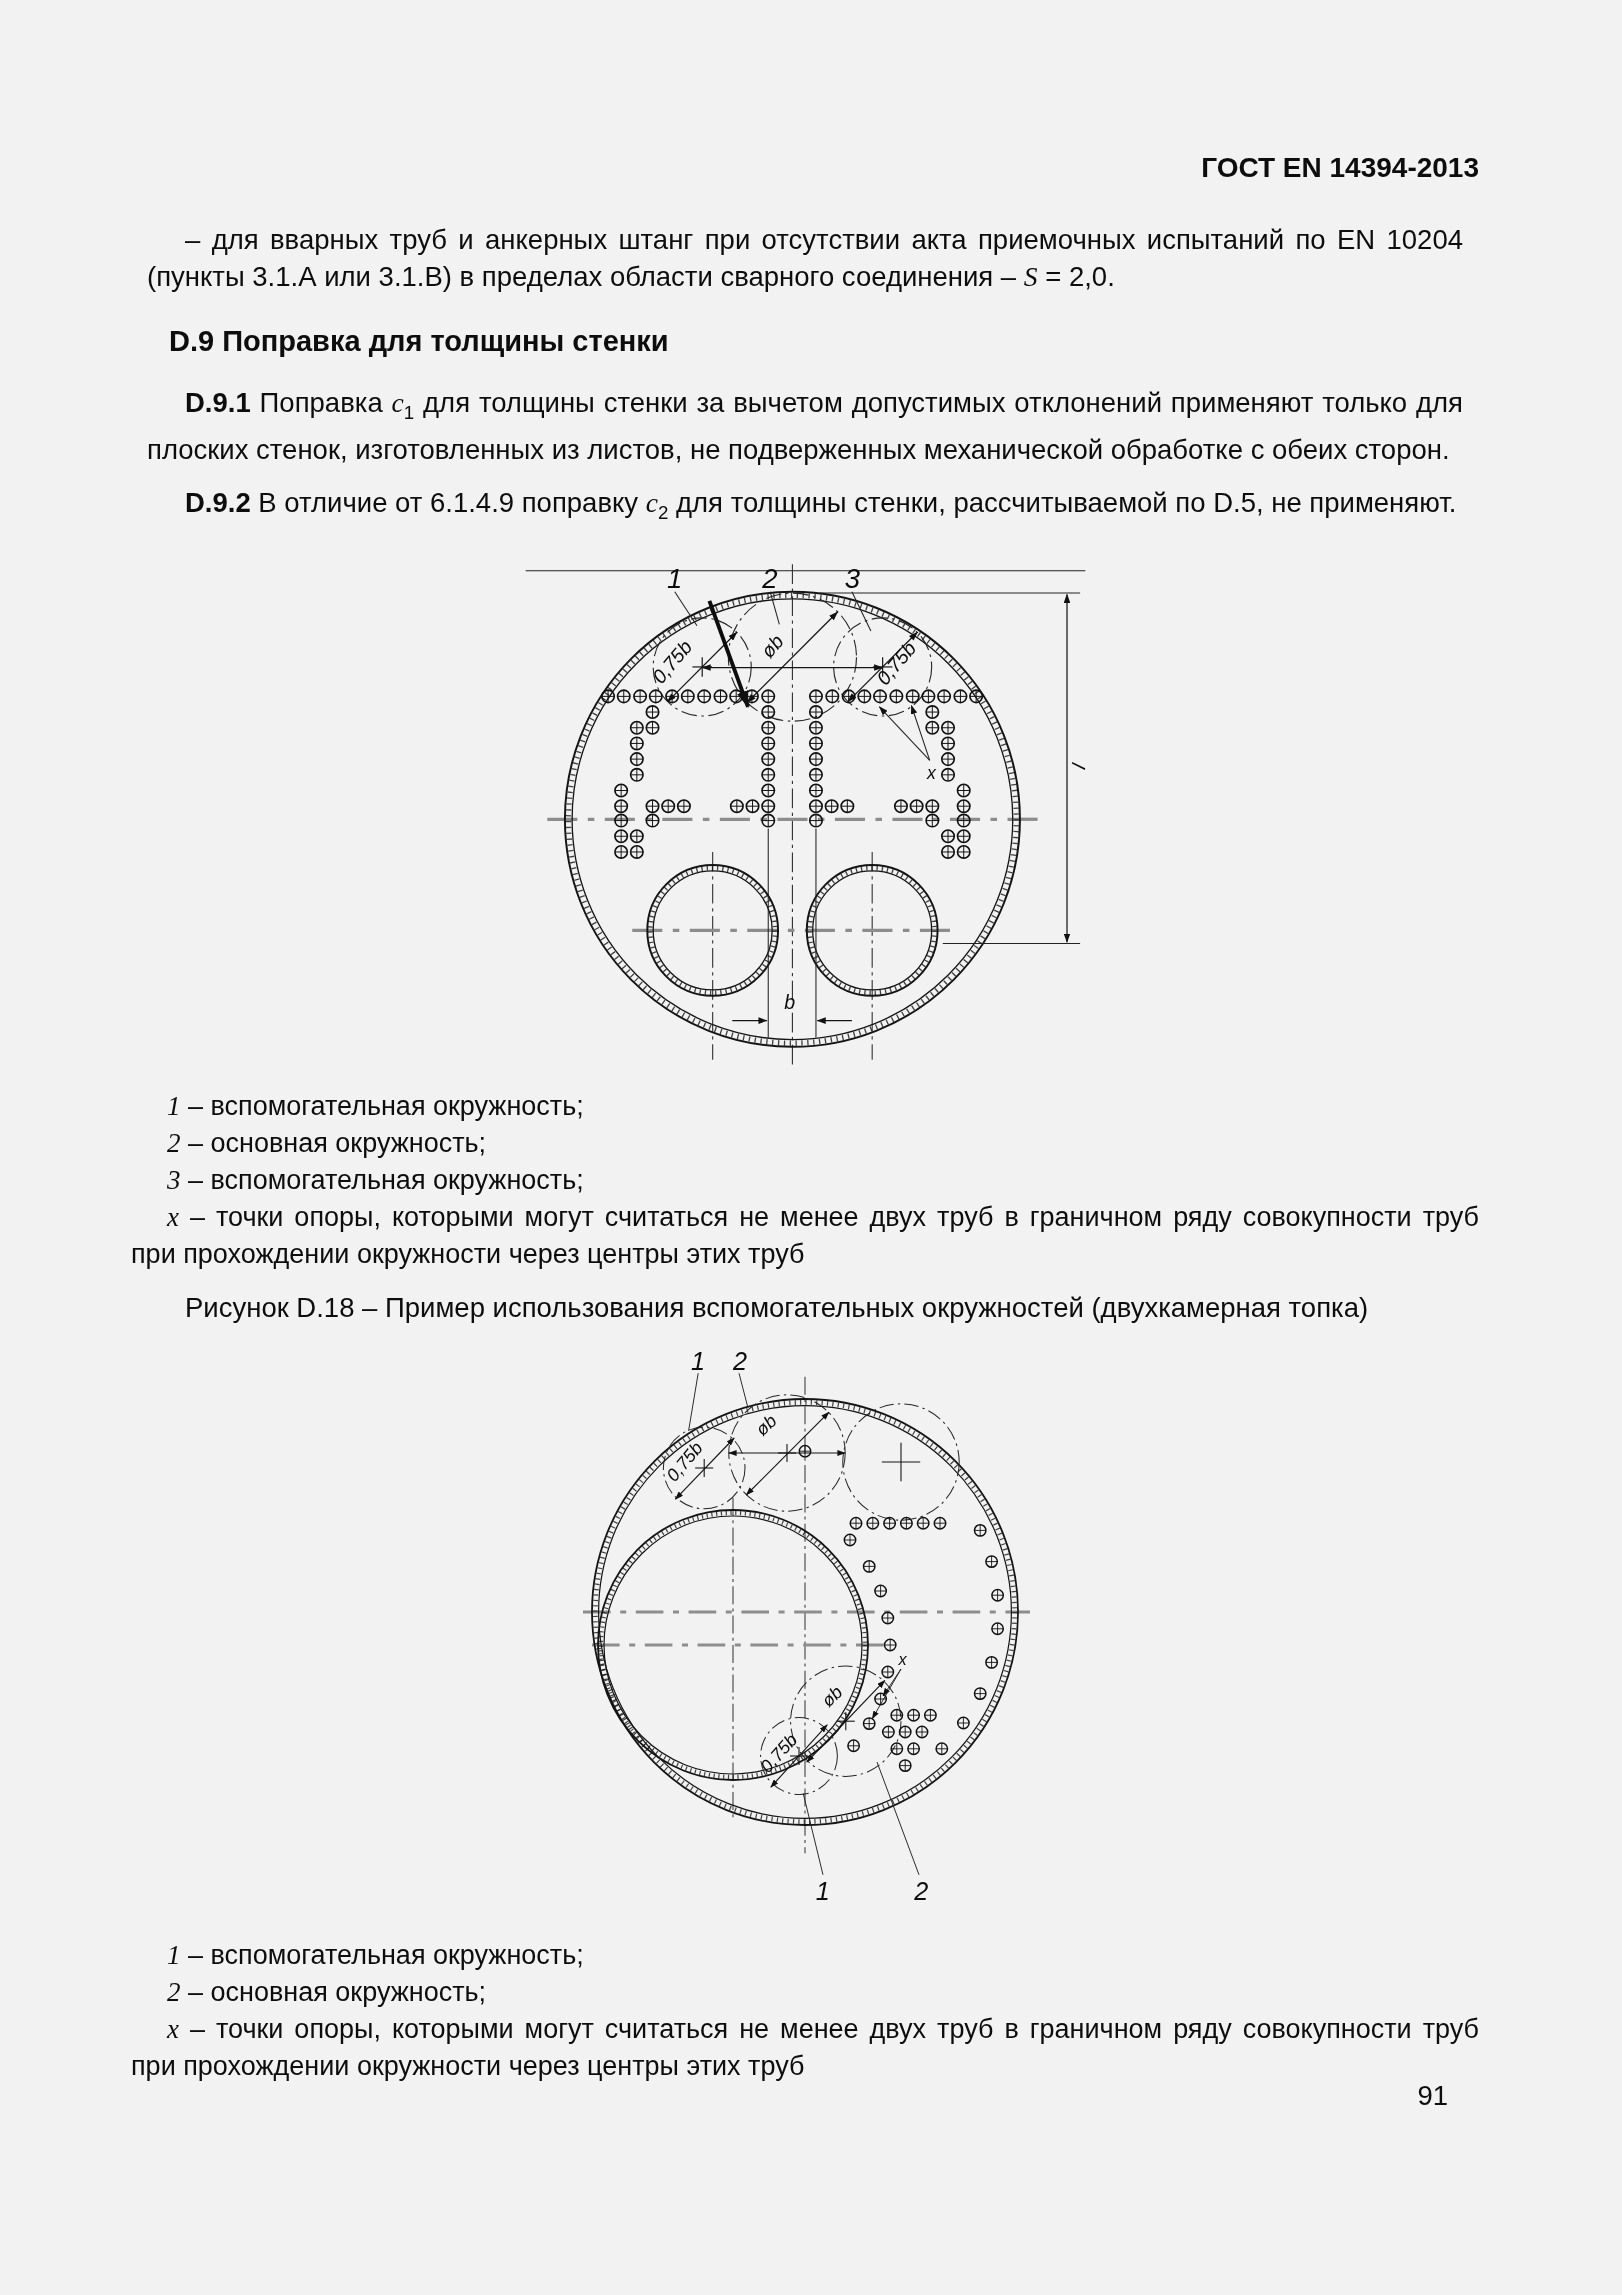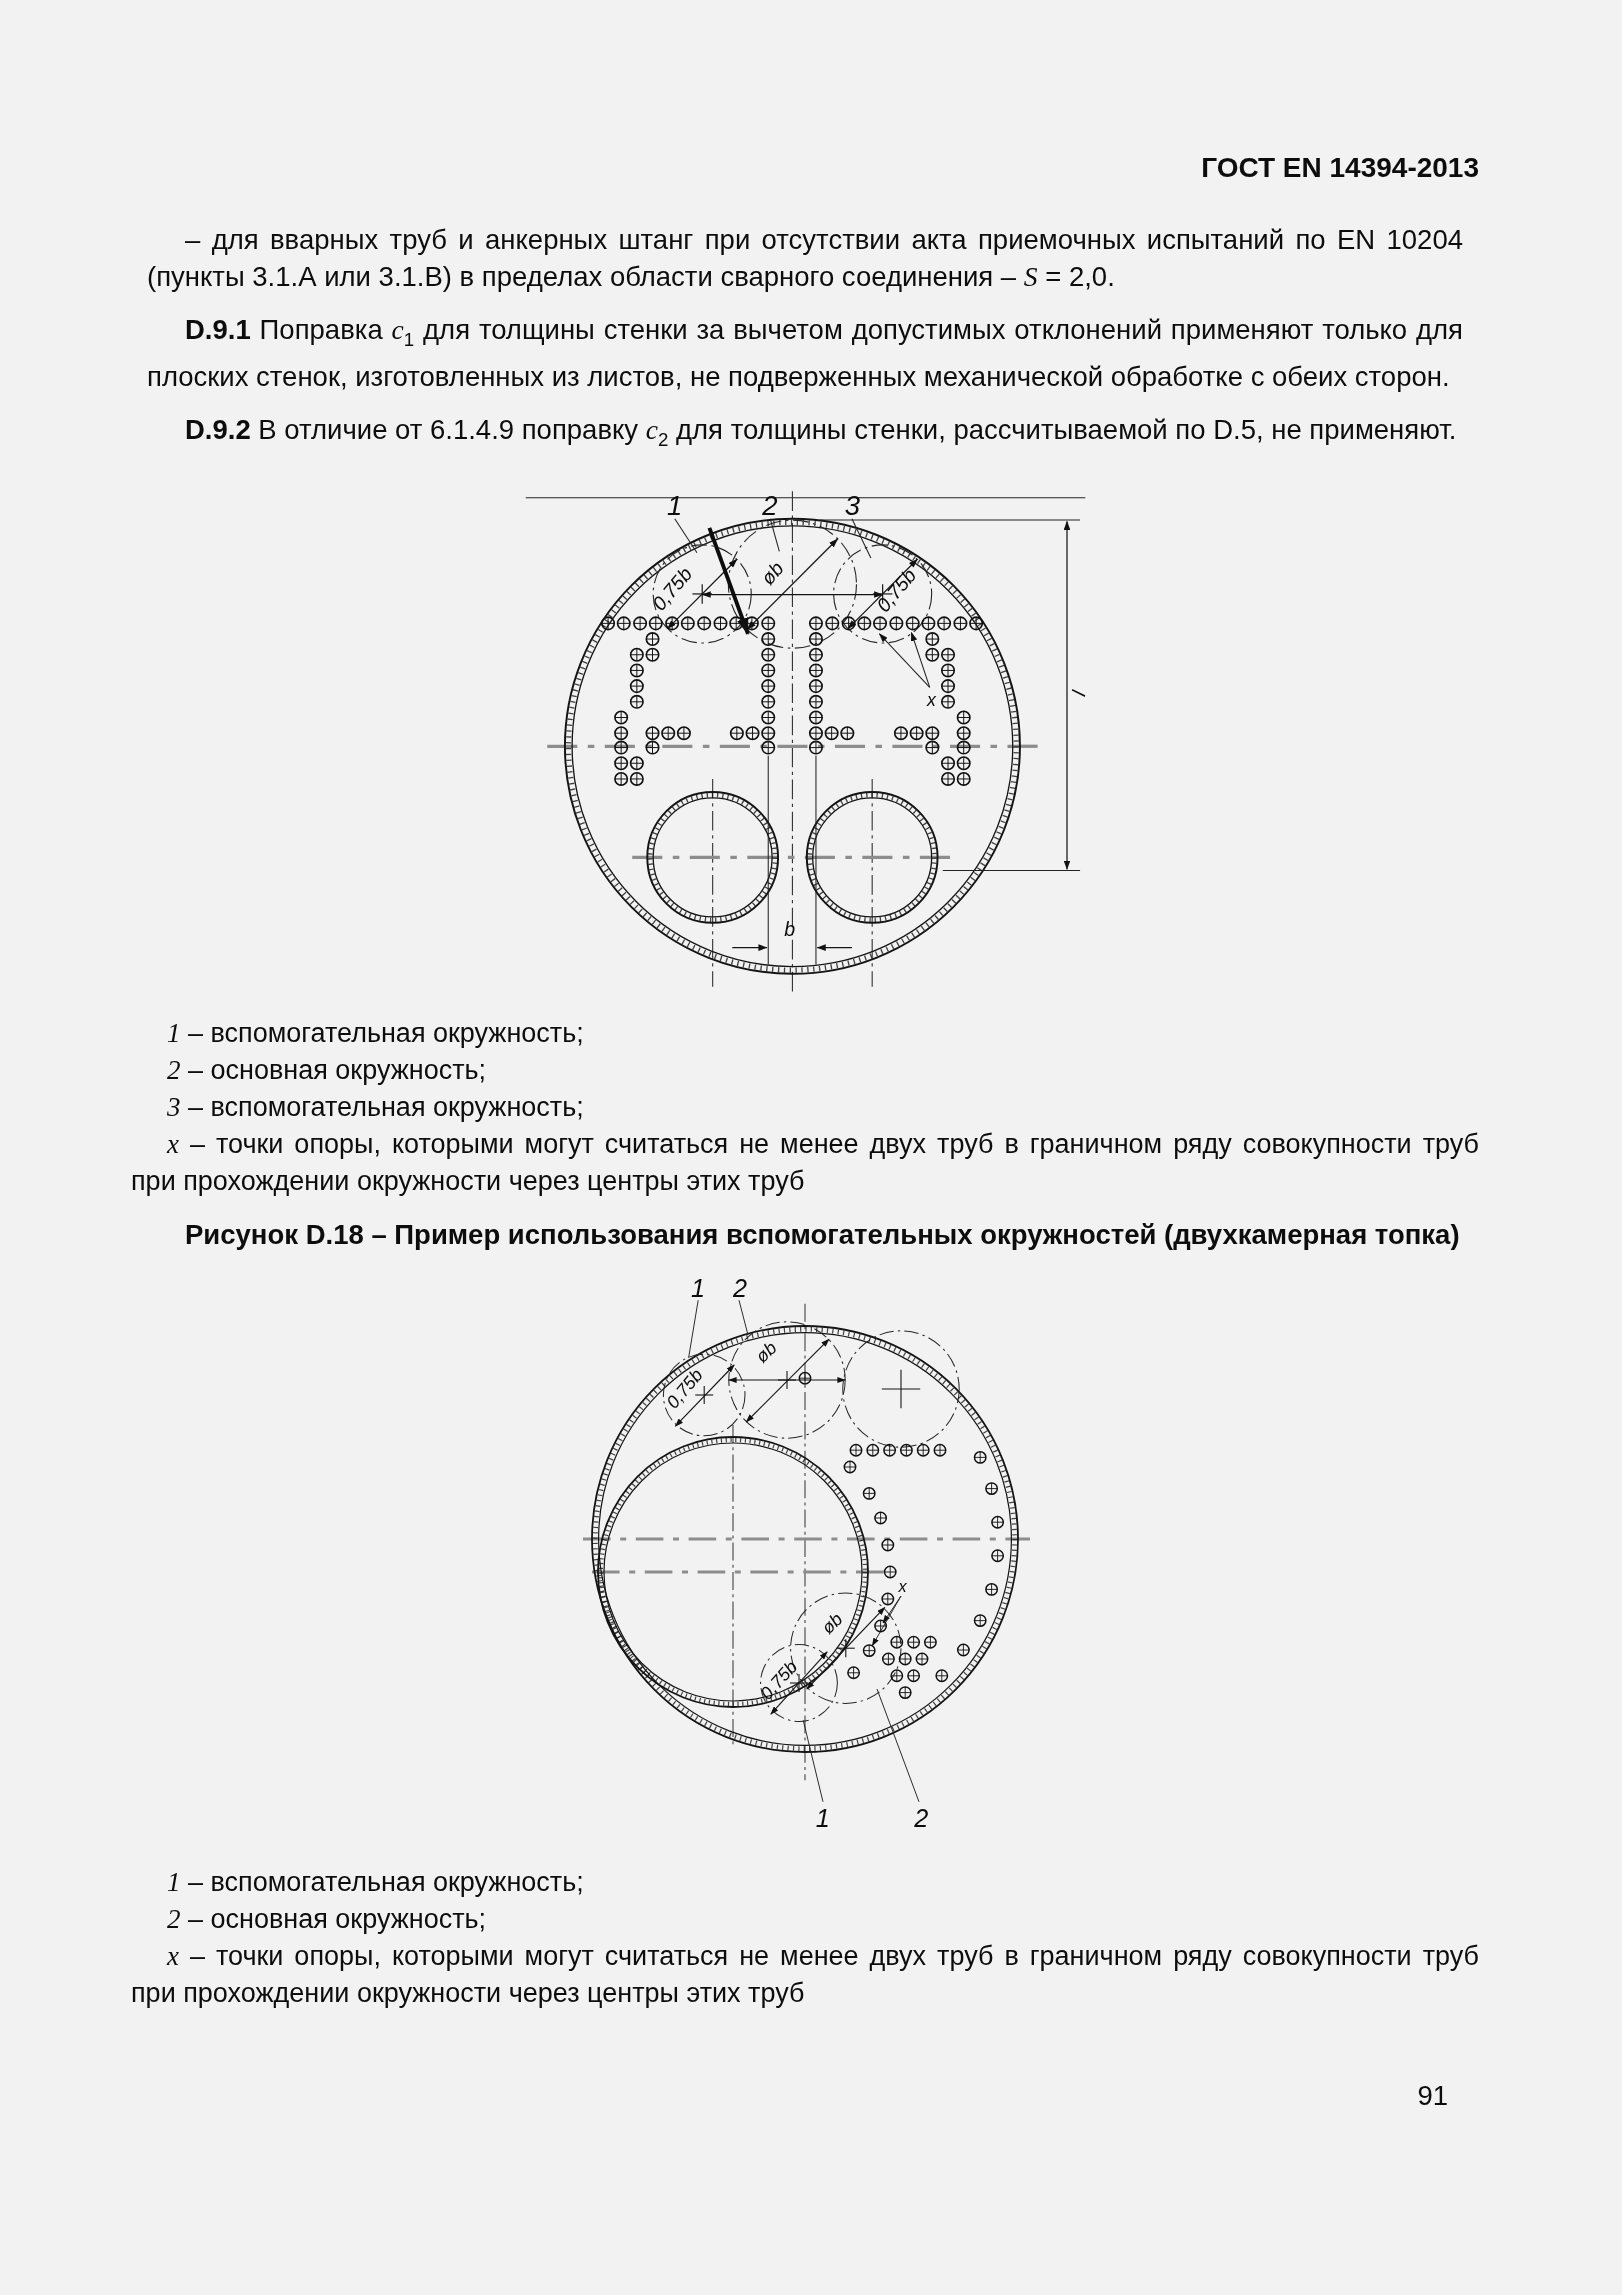--- a/index.html
+++ b/index.html
@@ -5,21 +5,21 @@
   html,body{margin:0;padding:0;}
   body{background:#f2f2f2;font-family:"Liberation Sans", sans-serif;color:#0d0d0d;}
   .page{position:relative;width:1623px;height:2295px;background:#f2f2f2;overflow:hidden;}
   .content{position:absolute;left:131px;top:152px;width:1348px;}
   .doc-header{text-align:right;font-weight:bold;font-size:28px;margin:0 0 37px 0;}
   p.body-text{margin:16px;font-size:27.5px;line-height:37px;text-align:justify;text-indent:38px;}
   .section-heading{font-size:29px;font-weight:bold;margin:30px 0 26px 0;padding-left:38px;}
   .figure-wrap{text-align:center;margin-top:9.2px;}
   .legend{margin-top:17px;}
   .legend p{margin:0;font-size:27px;line-height:37px;text-indent:36px;text-align:justify;}
-  .caption{font-weight:bold;text-align:center;font-size:27px;line-height:35px;margin:29px 0 10.5px 0;text-indent:0;}
+  .caption{font-weight:normal;text-align:center;font-size:27px;line-height:35px;margin:29px 0 10.5px 0;text-indent:0;}
   .page-number{position:absolute;top:2080px;right:175px;font-size:27.5px;}
   sub{font-size:0.68em;}
   i.v{font-family:"Liberation Serif", serif;font-style:italic;}
 
   
   svg{overflow:visible;}
   .thin{stroke:#222;stroke-width:1.6;fill:none;}
   .dim{stroke:#151515;stroke-width:1.9;fill:none;}
   .bold-arrow{stroke:#0d0d0d;stroke-width:6;fill:none;}
   .cl{stroke:#333;stroke-width:1.7;stroke-dasharray:30 7 5 7;fill:none;}
@@ -38,20 +38,21 @@
 </head>
 <body>
 
 <div class="page">
   <div class="content">
 
     <div class="doc-header">ГОСТ EN 14394-2013</div>
 
     <p class="body-text"><span>– для вварных труб и анкерных штанг при отсутствии акта приемочных испытаний по EN 10204 (пункты 3.1.А или 3.1.В) в пределах области сварного соединения – </span><i class="v">S</i><span> = 2,0.</span></p>
 
+    <div class="section-heading">D.9 Поправка для толщины стенки</div>
 
     <p class="body-text"><b>D.9.1</b><span> Поправка </span><i class="v">c</i><sub>1</sub><span> для толщины стенки за вычетом допустимых отклонений применяют только для плоских стенок, изготовленных из листов, не подверженных механической обработке с обеих сторон.</span></p>
 
     <p class="body-text"><b>D.9.2</b><span> В отличие от 6.1.4.9 поправку </span><i class="v">c</i><sub>2</sub><span> для толщины стенки, рассчитываемой по D.5, не применяют.</span></p>
 
     <div class="figure-wrap">
       <svg width="589" height="523" viewBox="0 0 900 800">
         <defs>
           <marker id="arr" markerWidth="14" markerHeight="10" refX="13" refY="5" orient="auto-start-reverse" markerUnits="userSpaceOnUse">
             <path d="M0,0 L14,5 L0,10 z" fill="#111"></path>

